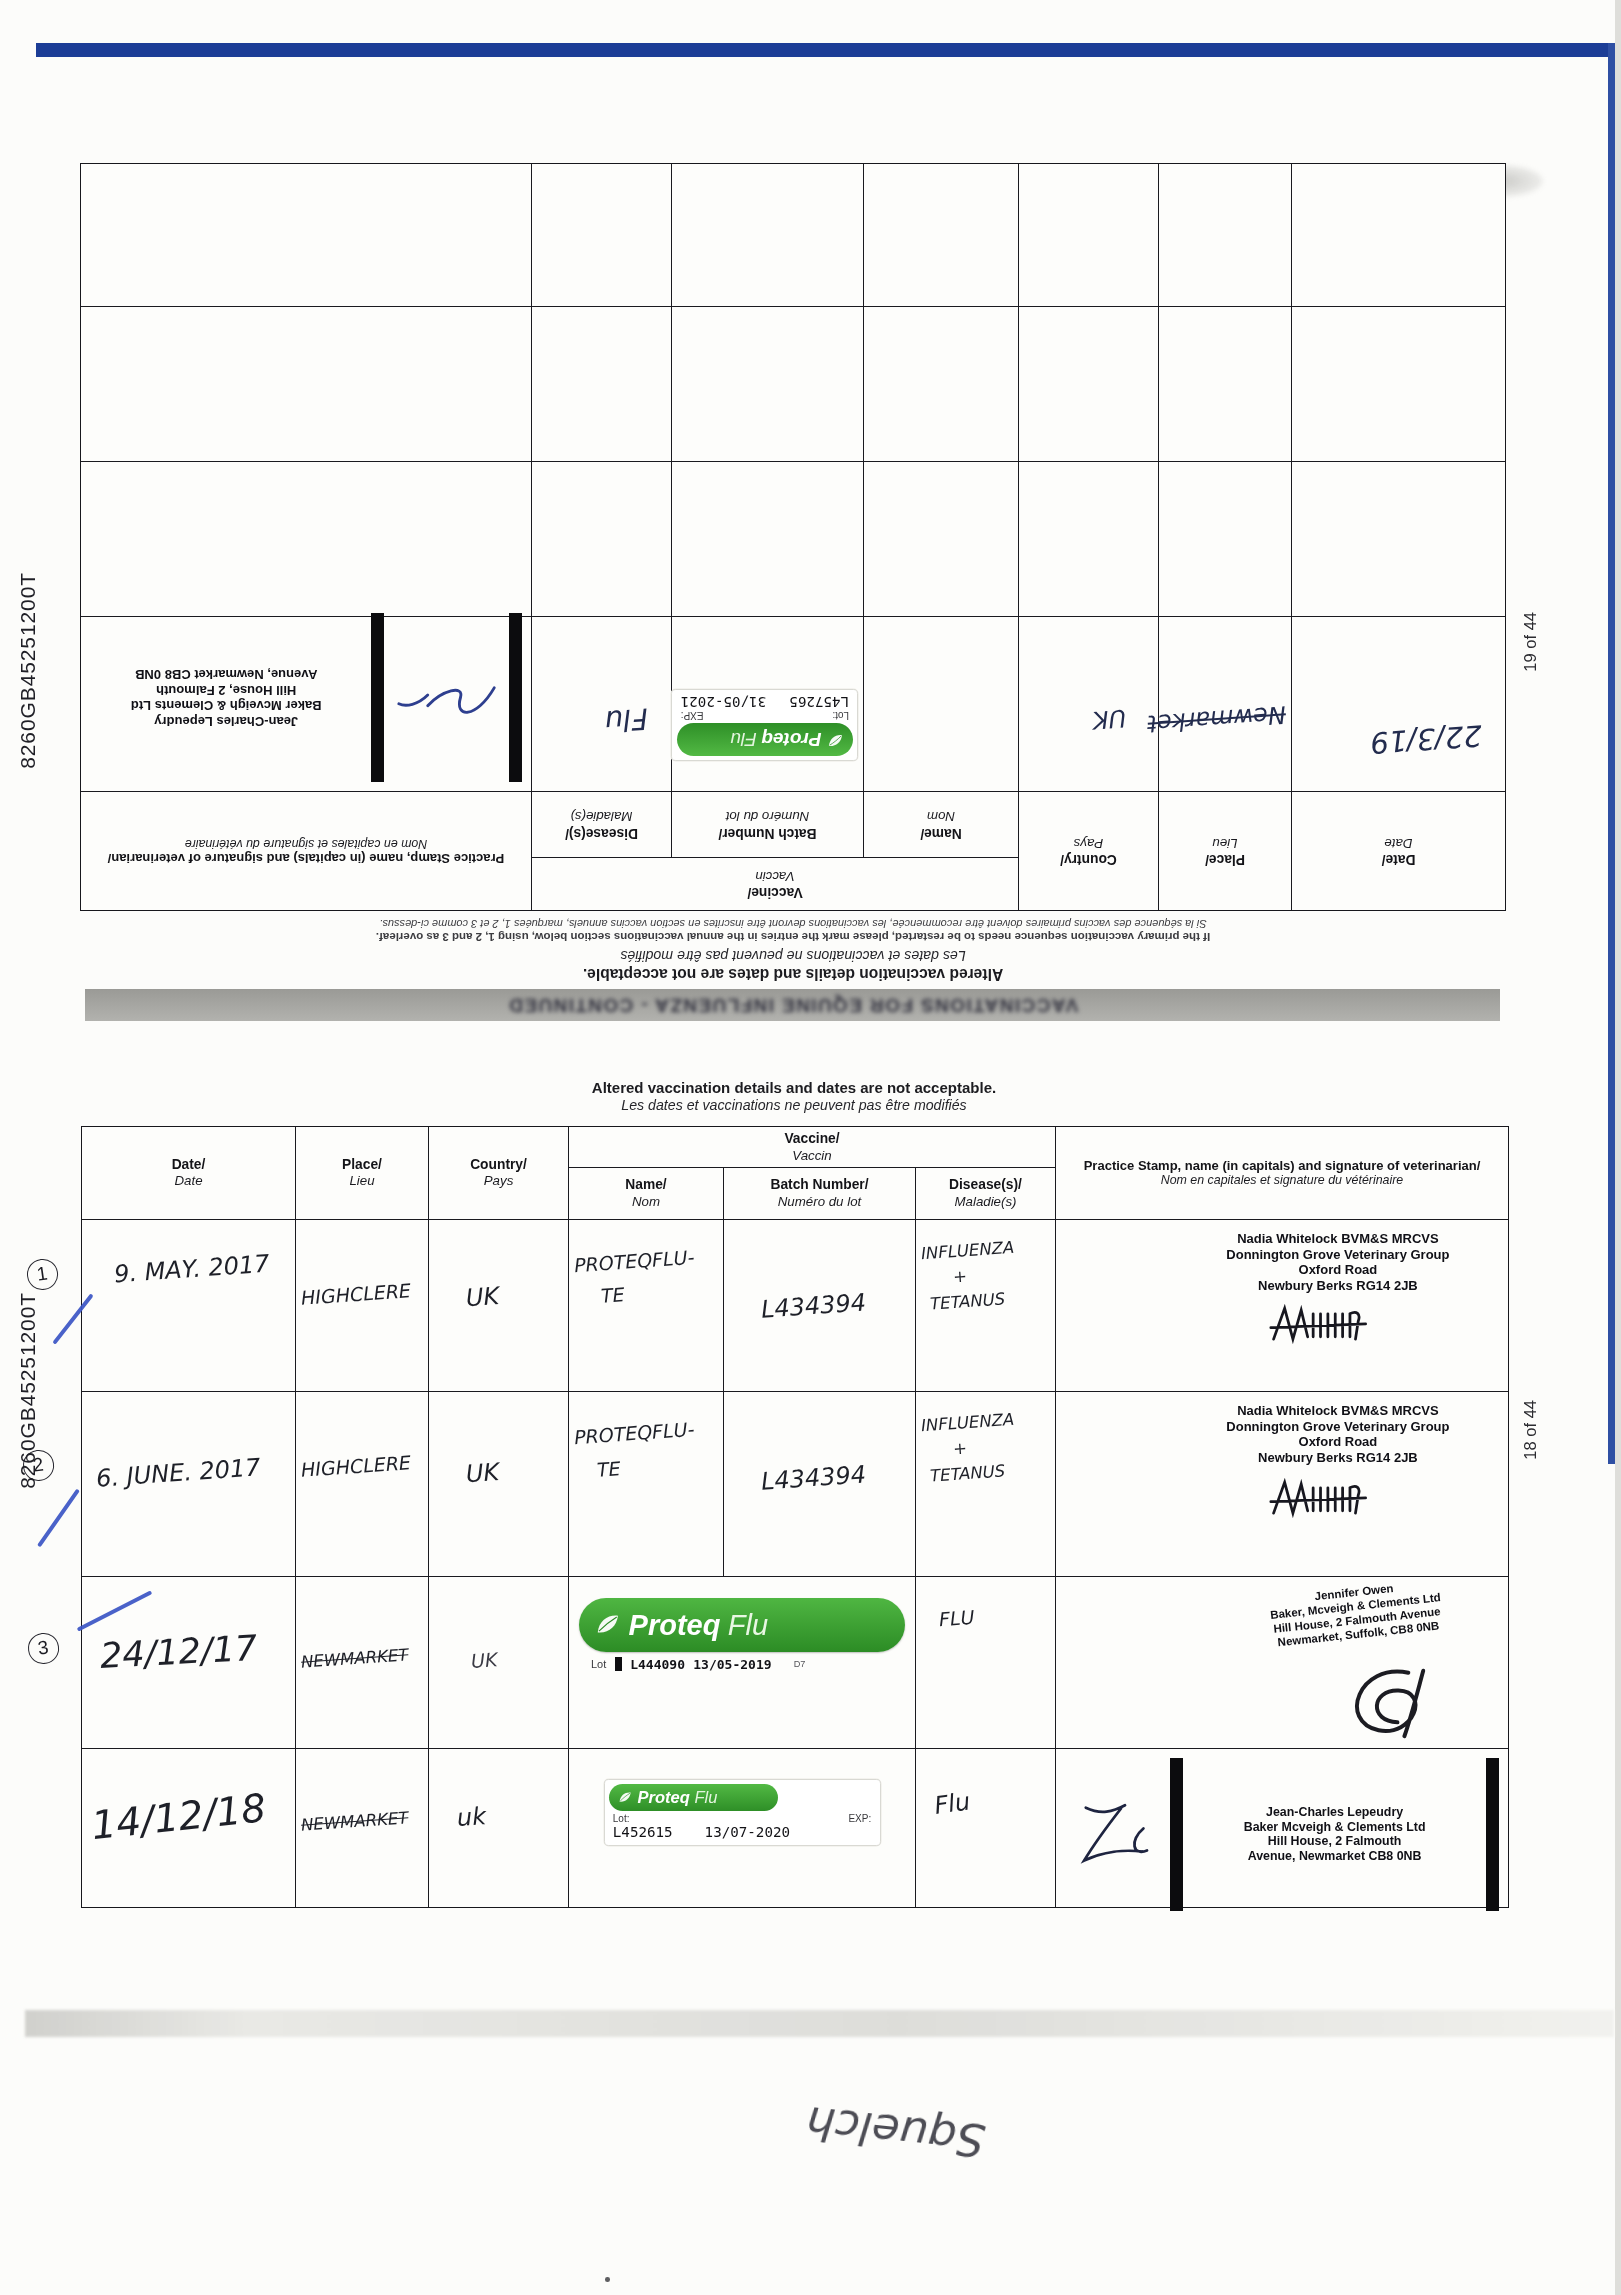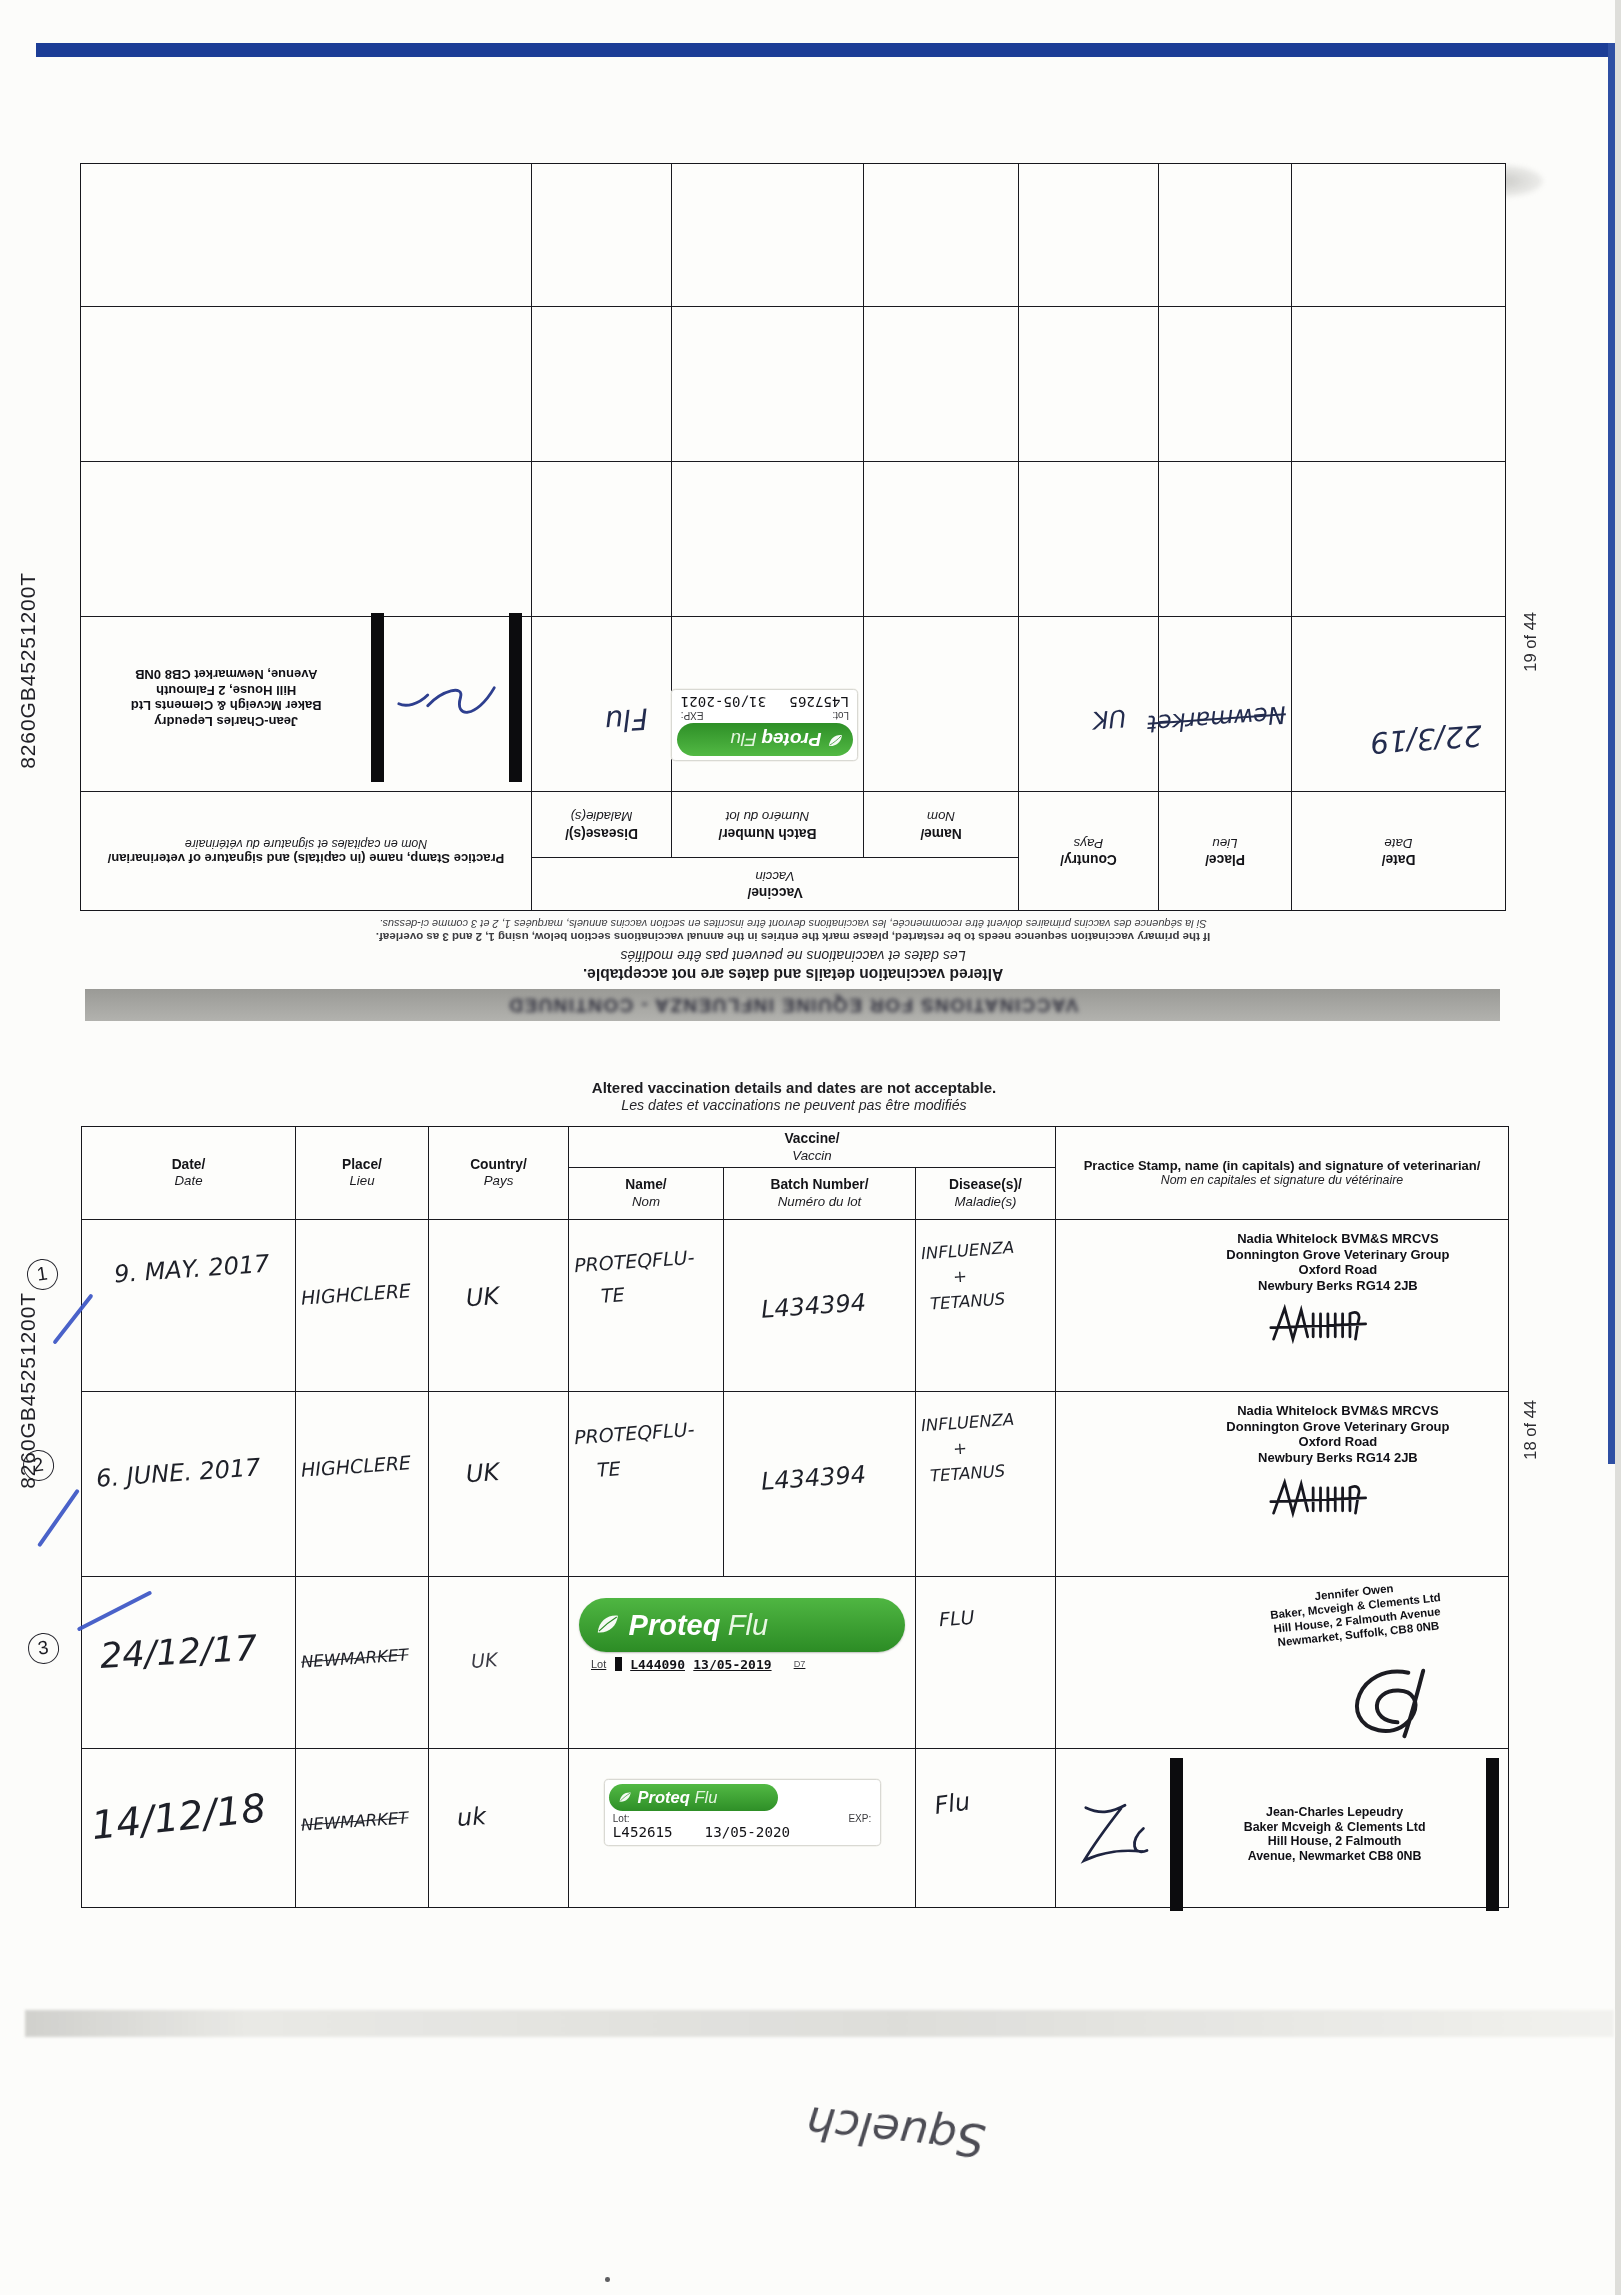--- a/index.html
+++ b/index.html
@@ -73,21 +73,21 @@
   .brand-b{font-weight:bold;font-style:italic;font-size:19px;color:#ffffff;}
   .brand-l{font-style:italic;font-size:19px;color:#e4f5df;}
   .stk-labels{display:flex;justify-content:space-between;padding:0.9px 8.3px 0;font-size:10px;color:#38383c;}
   .stk-nums{display:flex;justify-content:space-between;gap:12px;padding:0 8.3px 4.6px;
     font-family:"DejaVu Sans Mono", monospace;font-size:14.2px;color:#121216;}
   .sticker3{width:326px;}
   .stk3-band{height:54px;border-radius:27.5px;display:flex;align-items:center;gap:7.3px;padding:0 13.8px;
     background:linear-gradient(#4fb642,#2c8c25);box-shadow:0 0.9px 1.8px rgba(0,0,0,.25);}
   .brand-b3{font-weight:bold;font-style:italic;font-size:29px;color:#ffffff;}
   .brand-l3{font-style:italic;font-size:29px;color:#e8f7e3;}
-  .stk3-lot{display:flex;align-items:center;gap:8.3px;margin:4.6px 1.8px 0 12px;font-size:13px;color:#131318;text-decoration:underline;}
+  .stk3-lot{display:flex;align-items:center;gap:8.3px;margin:4.6px 1.8px 0 12px;font-size:13px;color:#131318;}
   .lot-lab{font-size:11px;color:#3a3a3e;}
   .lot-mark{width:7.3px;height:13.8px;background:#0d0d10;display:inline-block;}
   .lot-num,.lot-exp{font-weight:bold;font-family:"DejaVu Sans Mono", monospace;}
   .lot-d7{font-size:9.2px;color:#55555a;margin-left:13.8px;}
 
   
   .bottom-notice{position:absolute;left:81px;top:1079px;width:1426px;text-align:center;}
   .bottom-table{position:absolute;left:81px;top:1126px;width:1426px;margin-top:0;}
 
   
@@ -450,21 +450,21 @@
               </svg>
             <span class="brand-b" style="font-size:16.5px;">Proteq</span>
               <span class="brand-l" style="font-size:16.5px;">Flu</span>
           </div>
           <div class="stk-labels">
             <span>Lot:</span>
             <span>EXP:</span>
           </div>
           <div class="stk-nums" style="justify-content:flex-start;gap:32px;">
             <span>L452615</span>
-            <span>13/05-2020</span>
+            <span>13/07-2020</span>
           </div>
         </div>
       </div>
       <div class="c">
         <div class="hw hw-md" style="margin:32px 0 0 13.8px;transform:rotate(-8deg);">Flu</div>
       </div>
       <div class="c">
         <div class="jc-stamp">
           <svg class="sig" width="96" height="69" viewBox="0 0 240 170">
             <path d="M52,18 C90,36 120,28 150,12 M140,20 C105,65 75,105 48,150 C95,128 150,122 195,128 M196,70 C160,100 170,140 205,125" stroke="#1e2440" stroke-width="7" fill="none" stroke-linecap="round"></path>

